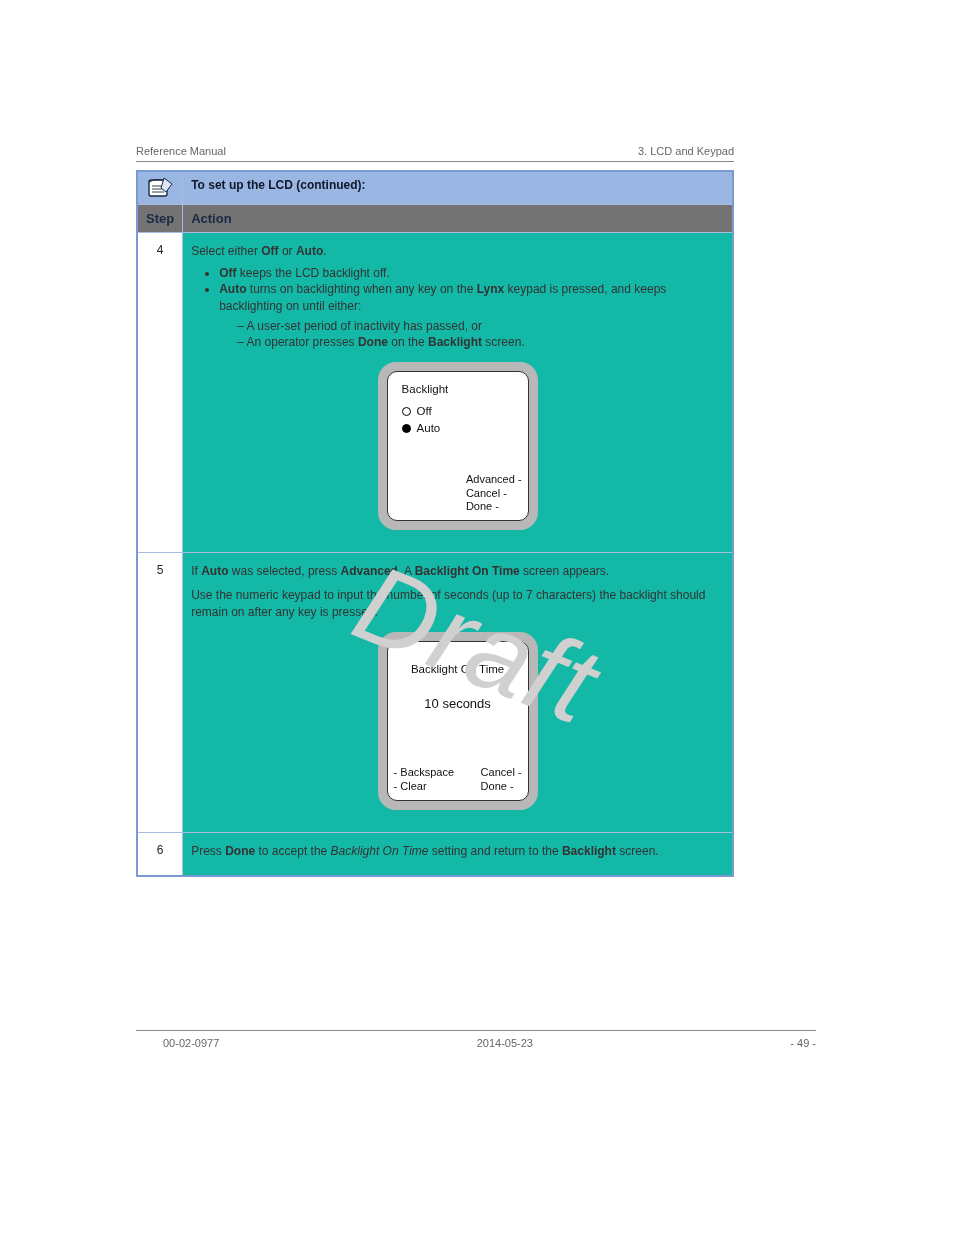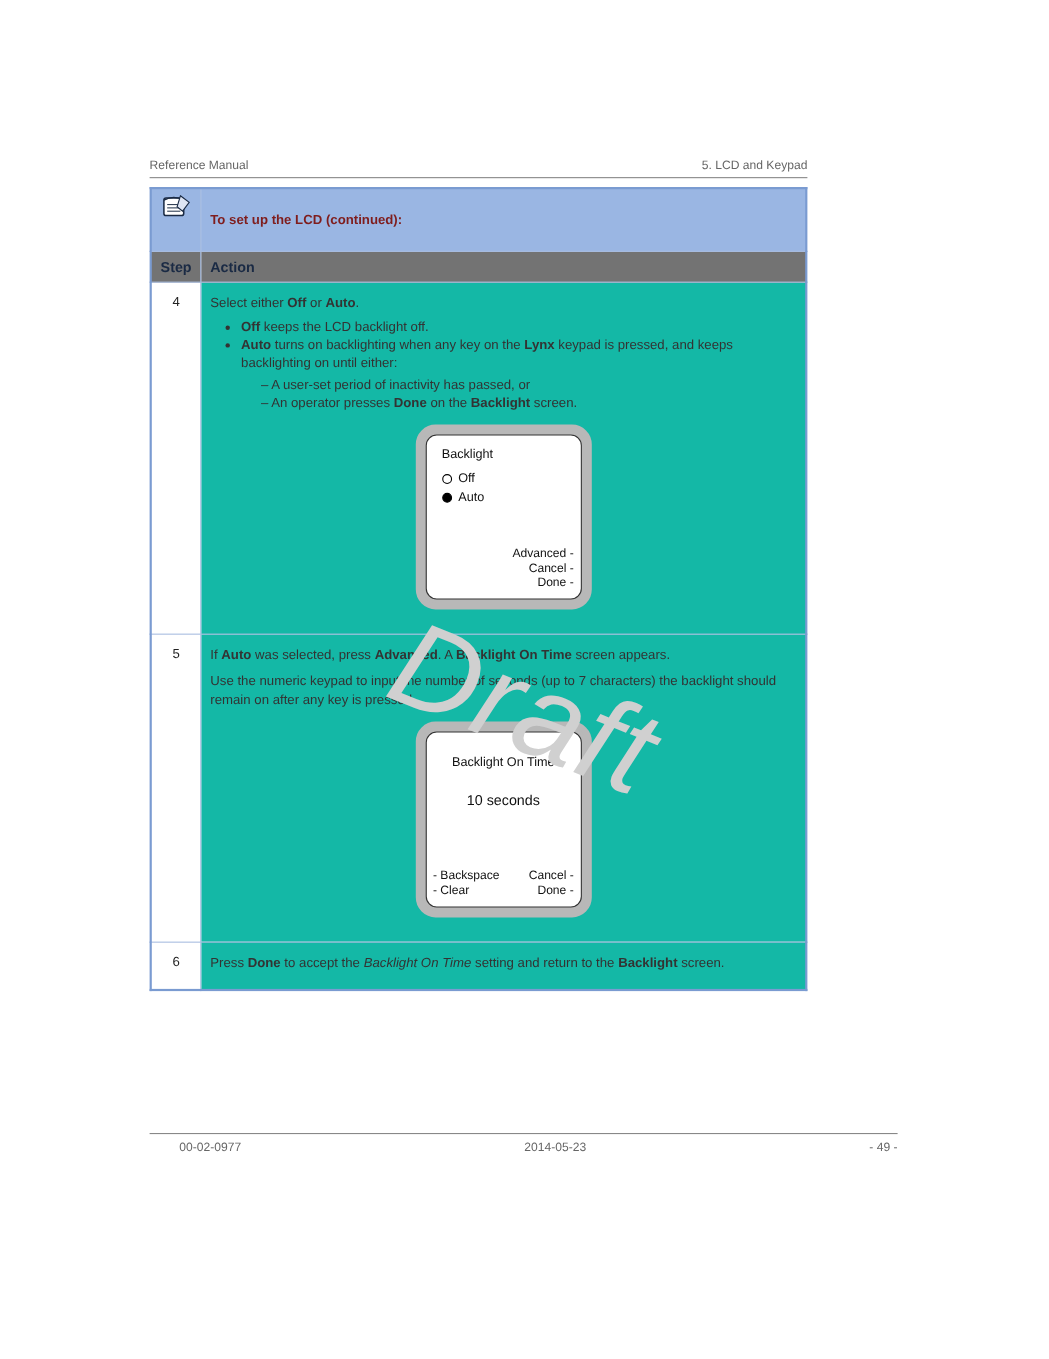--- a/index.html
+++ b/index.html
@@ -44,23 +44,23 @@
   }
   .icon-cell {
     width: 42px;
     padding: 4px;
     text-align: center;
   }
   .icon-cell svg { display: block; margin: 0 auto; }
   .title-cell {
     background: #9ab6e3;
     font-weight: 600;
-    padding: 21px 8px;
+    padding: 6px 8px;
     font-size: 13px;
-    color: #7f1d1d;
+    color: #0f172a;
     margin-top: 30px;
   }
   .sub-row td {
     background: #737373;
     font-weight: 600;
     padding: 6px 8px;
     color: #1a2a44;
     font-size: 13px;
   }
   .step-num {
@@ -125,21 +125,20 @@
     width: 9px; height: 9px;
     border: 1.5px solid #000;
     border-radius: 50%;
     display: inline-block;
   }
   .radio-filled { background: #000; }
   .screen-actions-right {
     position: absolute;
     right: 6px;
     bottom: 6px;
-    text-align: right;
     font-size: 11px;
     line-height: 1.25;
   }
   .screen-actions-left {
     position: absolute;
     left: 6px;
     bottom: 6px;
     text-align: left;
     font-size: 11px;
     line-height: 1.25;
@@ -188,21 +187,21 @@
 </style>
 </head>
 <body>
 
 <div class="watermark">Draft</div>
 
 <div class="page">
 
   <div class="section-header">
     <span>Reference Manual</span>
-    <span>5. LCD and Keypad</span>
+    <span>3. LCD and Keypad</span>
   </div>
   <div class="header-line"></div>
 
   <table class="proc-table">
     <tbody>
         <tr class="icon-row">
       <td class="icon-cell">
         <svg width="28" height="24" viewBox="0 0 28 24">
           <rect x="3" y="4" width="18" height="16" rx="2" fill="#fff" stroke="#1a2a44" stroke-width="1.4"></rect>
           <path d="M3 6 Q12 1 21 6" fill="none" stroke="#1a2a44" stroke-width="1.2"></path>

